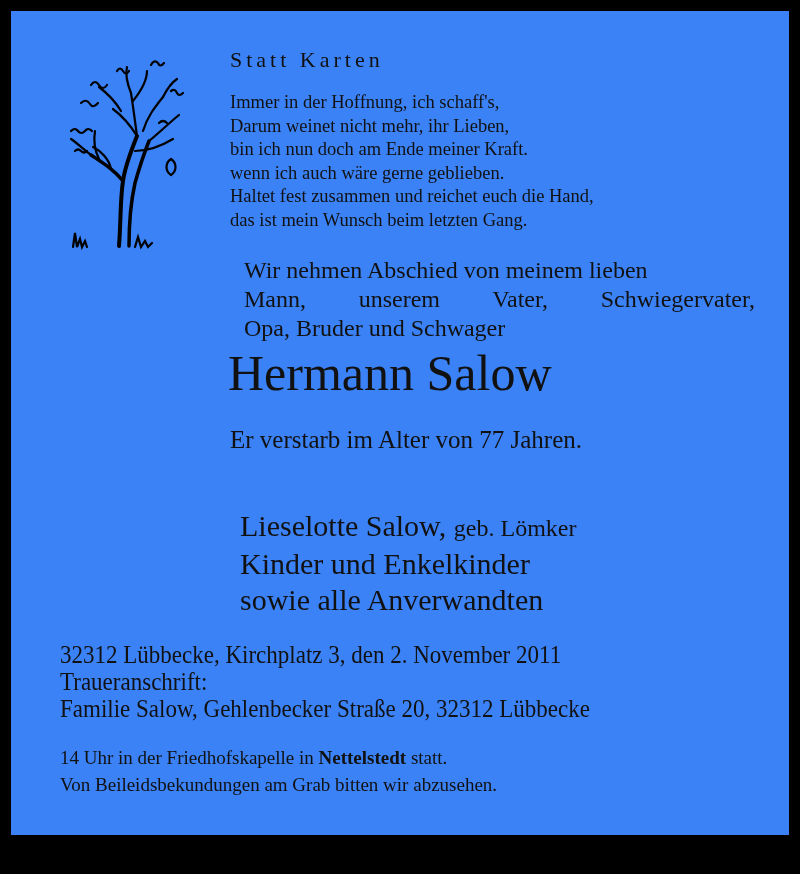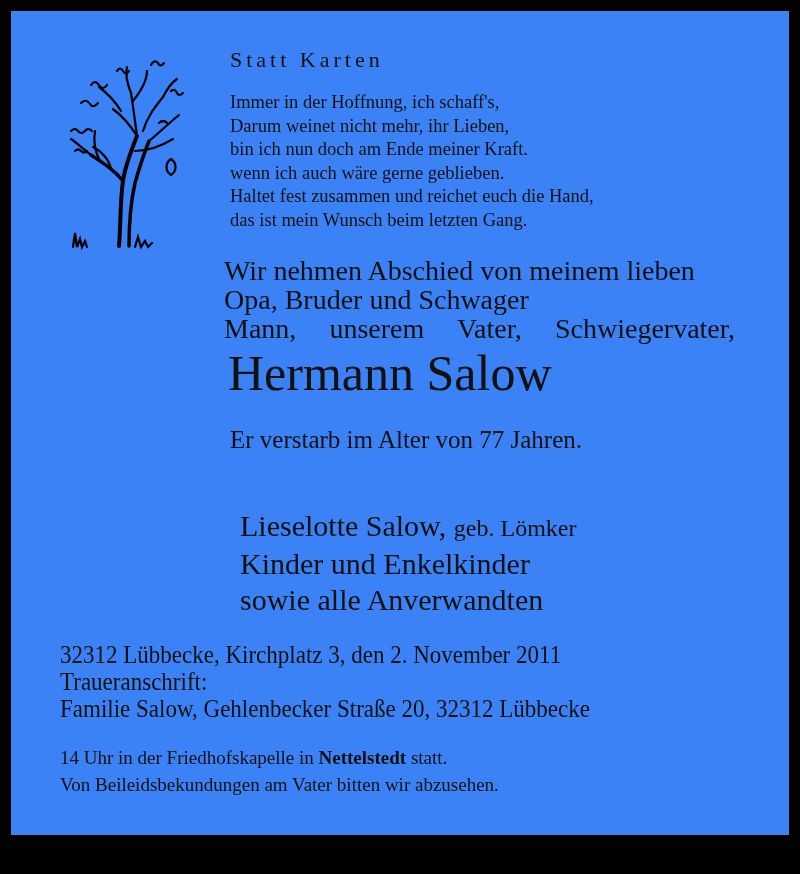--- a/index.html
+++ b/index.html
@@ -6,21 +6,21 @@
   body { width: 800px; height: 874px; background: #000; position: relative; overflow: hidden; }
   .card {
     position: absolute; left: 11px; top: 11px; width: 778px; height: 824px;
     background: #3b82f6; color: #111;
     font-family: "Liberation Serif", "DejaVu Serif", serif;
   }
   .tree { position: absolute; left: 40px; top: 40px; width: 150px; height: 200px; }
   .abs { position: absolute; white-space: nowrap; }
   .heading { left: 219px; top: 36px; font-size: 22px; letter-spacing: 4px; }
   .poem { left: 219px; top: 80px; font-size: 18.5px; line-height: 23.5px; }
-  .intro { left: 213px; top: 245px; font-size: 28px; line-height: 29px; width: 511px; white-space: normal; }
+  .intro { left: 233px; top: 245px; font-size: 24px; line-height: 29px; width: 511px; white-space: normal; }
   .intro .line { display: block; }
   .intro .just { text-align: justify; text-align-last: justify; }
   .name { left: 217px; top: 330px; font-size: 50px; line-height: 64px; }
   .age { left: 219px; top: 415px; font-size: 25px; }
   .mourning { left: 219px; top: 468px; font-size: 23px; }
   .family { left: 219px; top: 497px; font-size: 30px; line-height: 36px; margin-left: 10px; }
   .family .small { font-size: 24px; }
   .family .line { display: block; }
   .address { left: 49px; top: 630px; font-size: 25px; line-height: 27px; transform: scaleX(0.92); transform-origin: left top; }
   .address .line { display: block; }
@@ -78,22 +78,22 @@
     <div>Immer in der Hoffnung, ich schaff's,</div>
     <div>Darum weinet nicht mehr, ihr Lieben,</div>
     <div>bin ich nun doch am Ende meiner Kraft.</div>
     <div>wenn ich auch wäre gerne geblieben.</div>
     <div>Haltet fest zusammen und reichet euch die Hand,</div>
     <div>das ist mein Wunsch beim letzten Gang.</div>
   </div>
 
   <div class="abs intro">
     <span class="line">Wir nehmen Abschied von meinem lieben</span>
+    <span class="line just">Mann, unserem Vater, Schwiegervater,</span>
     <span class="line">Opa, Bruder und Schwager</span>
-    <span class="line just">Mann, unserem Vater, Schwiegervater,</span>
   </div>
 
   <div class="abs name">Hermann Salow</div>
 
   <div class="abs age">Er verstarb im Alter von 77 Jahren.</div>
 
 
   <div class="abs family">
     <span class="line"><span>Lieselotte Salow,</span> <span class="small">geb. Lömker</span></span>
     <span class="line">Kinder und Enkelkinder</span>
@@ -101,16 +101,16 @@
   </div>
 
   <div class="abs address">
     <span class="line">32312 Lübbecke, Kirchplatz 3, den 2. November 2011</span>
     <span class="line">Traueranschrift:</span>
     <span class="line">Familie Salow, Gehlenbecker Straße 20, 32312 Lübbecke</span>
   </div>
 
   <div class="abs notice">
     <span class="line"><span>14 Uhr in der Friedhofskapelle in </span><b>Nettelstedt</b><span> statt.</span></span>
-    <span class="line last">Von Beileidsbekundungen am Vater bitten wir abzusehen.</span>
+    <span class="line last">Von Beileidsbekundungen am Grab bitten wir abzusehen.</span>
   </div>
 
 </div>
 
 </body></html>

